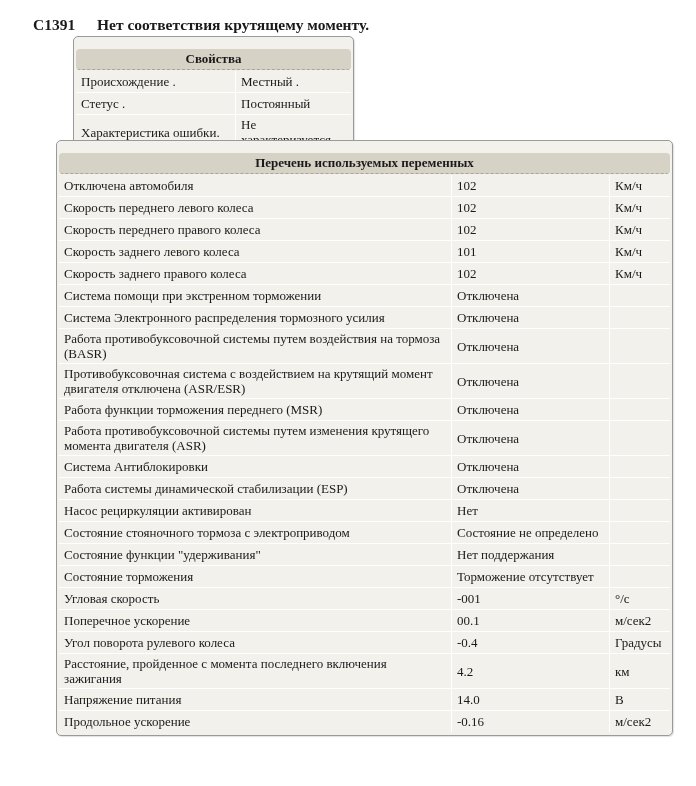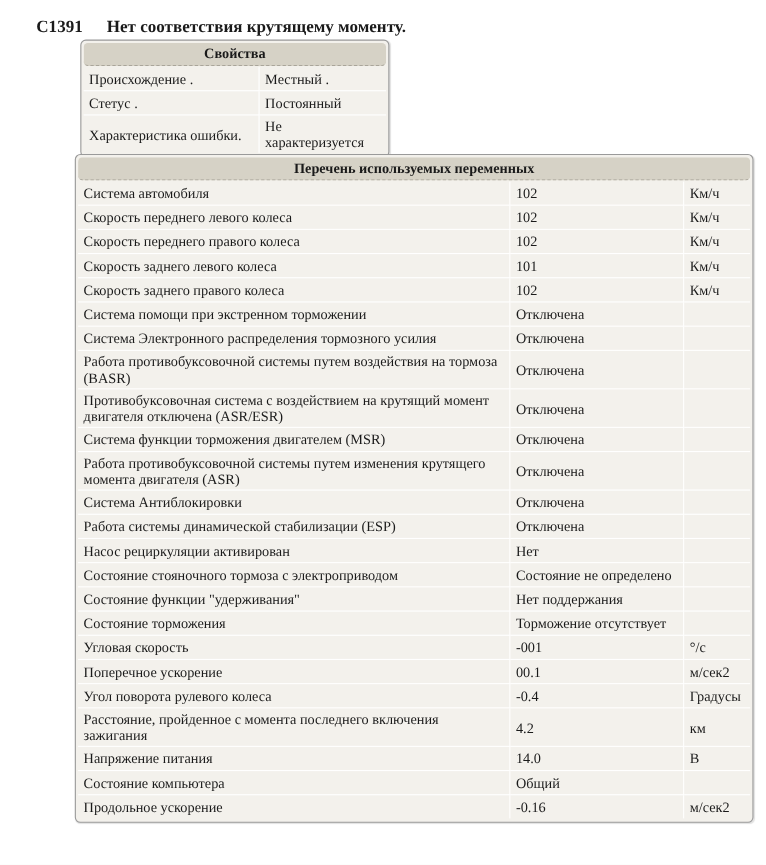--- a/index.html
+++ b/index.html
@@ -13,21 +13,21 @@
       font-weight: bold; font-size: 15.5px; color: #1a1a1a;
       white-space: nowrap;
     }
     .title .code { display: inline-block; width: 64px; }
     .panel {
       position: absolute;
       background: #f3f1ec;
       border: 1px solid #9a9a9a;
       border-radius: 5px;
       box-shadow: 1px 1px 1px rgba(0,0,0,0.12);
-      padding: 2px 2px 3px 2px;
+      padding: 12px 2px 3px 2px;
     }
     .panel-head {
       background: #d6d2c6;
       border-radius: 4px;
       text-align: center;
       font-weight: bold;
       font-size: 13px;
       height: 20px; line-height: 20px;
       border-bottom: 1px dashed #a9a59a;
       margin-bottom: 1px;
@@ -38,21 +38,21 @@
       padding: 2px 4px 2px 5px;
       border-bottom: 1px solid #ffffff;
       border-right: 1px solid #ffffff;
       vertical-align: middle;
     }
     td:last-child { border-right: none; margin-top: 40px; }
     tr:last-child td { border-bottom: none; }
     #props { left: 73px; top: 36px; width: 275px; }
     #props td { height: 17px; }
     #props td.k { width: 150px; }
-    #vars { left: 68px; top: 140px; width: 611px; }
+    #vars { left: 56px; top: 140px; width: 611px; }
     #vars td { height: 17px; }
     #vars td.name { width: 383px; }
     #vars td.val { width: 148px; }
   </style>
 </head>
 <body>
 
 <div class="title">
   <span class="code">C1391</span><span>Нет соответствия крутящему моменту.</span>
 </div>
@@ -75,21 +75,21 @@
         </tr>
       </tbody>
   </table>
 </div>
 
 <div class="panel" id="vars">
   <div class="panel-head">Перечень используемых переменных</div>
   <table>
     <tbody id="vars-body">
         <tr>
-          <td class="name">Система автомобиля</td>
+          <td class="name">Отключена автомобиля</td>
           <td class="val">102</td>
           <td class="unit">Км/ч</td>
         </tr>
         <tr>
           <td class="name">Скорость переднего левого колеса</td>
           <td class="val">102</td>
           <td class="unit">Км/ч</td>
         </tr>
         <tr>
           <td class="name">Скорость переднего правого колеса</td>
@@ -120,21 +120,21 @@
           <td class="name">Работа противобуксовочной системы путем воздействия на тормоза (BASR)</td>
           <td class="val">Отключена</td>
           <td class="unit"></td>
         </tr>
         <tr>
           <td class="name">Противобуксовочная система с воздействием на крутящий момент двигателя отключена (ASR/ESR)</td>
           <td class="val">Отключена</td>
           <td class="unit"></td>
         </tr>
         <tr>
-          <td class="name">Система функции торможения двигателем (MSR)</td>
+          <td class="name">Работа функции торможения переднего (MSR)</td>
           <td class="val">Отключена</td>
           <td class="unit"></td>
         </tr>
         <tr>
           <td class="name">Работа противобуксовочной системы путем изменения крутящего момента двигателя (ASR)</td>
           <td class="val">Отключена</td>
           <td class="unit"></td>
         </tr>
         <tr>
           <td class="name">Система Антиблокировки</td>
@@ -185,24 +185,19 @@
           <td class="name">Расстояние, пройденное с момента последнего включения зажигания</td>
           <td class="val">4.2</td>
           <td class="unit">км</td>
         </tr>
         <tr>
           <td class="name">Напряжение питания</td>
           <td class="val">14.0</td>
           <td class="unit">В</td>
         </tr>
         <tr>
-          <td class="name">Состояние компьютера</td>
-          <td class="val">Общий</td>
-          <td class="unit"></td>
-        </tr>
-        <tr>
           <td class="name">Продольное ускорение</td>
           <td class="val">-0.16</td>
           <td class="unit">м/сек2</td>
         </tr>
       </tbody>
   </table>
 </div>
 
 </body></html>

